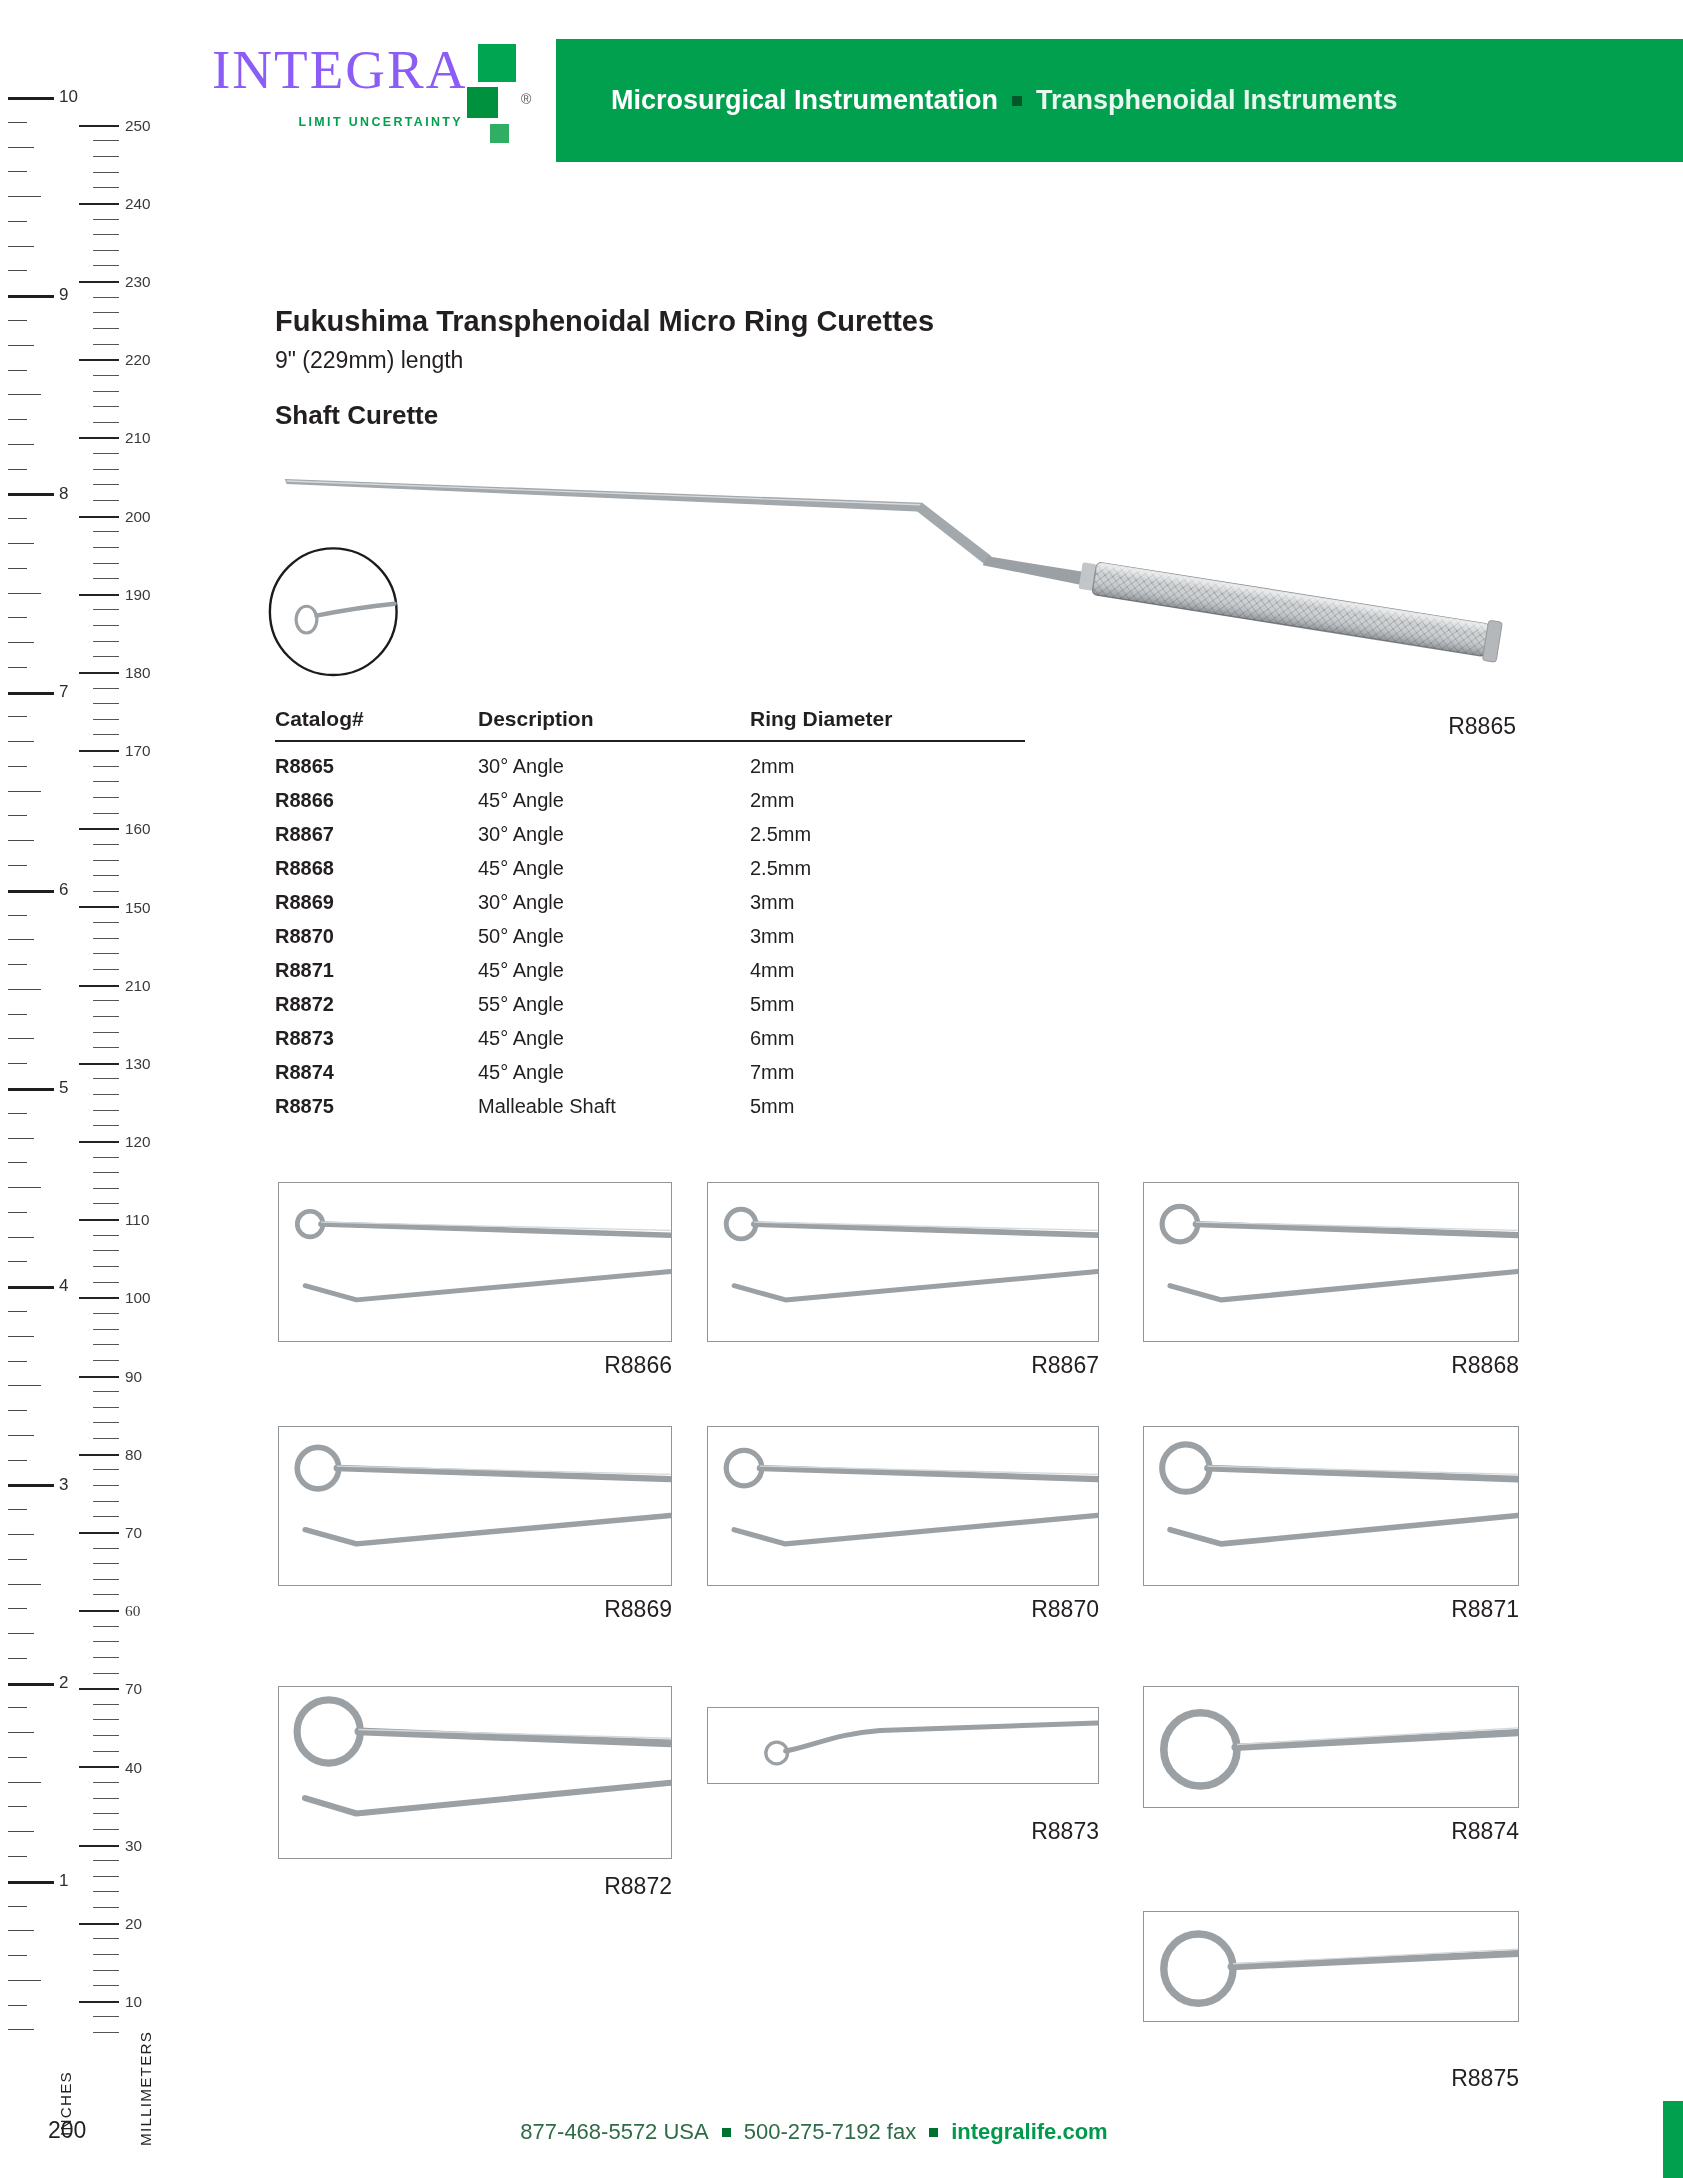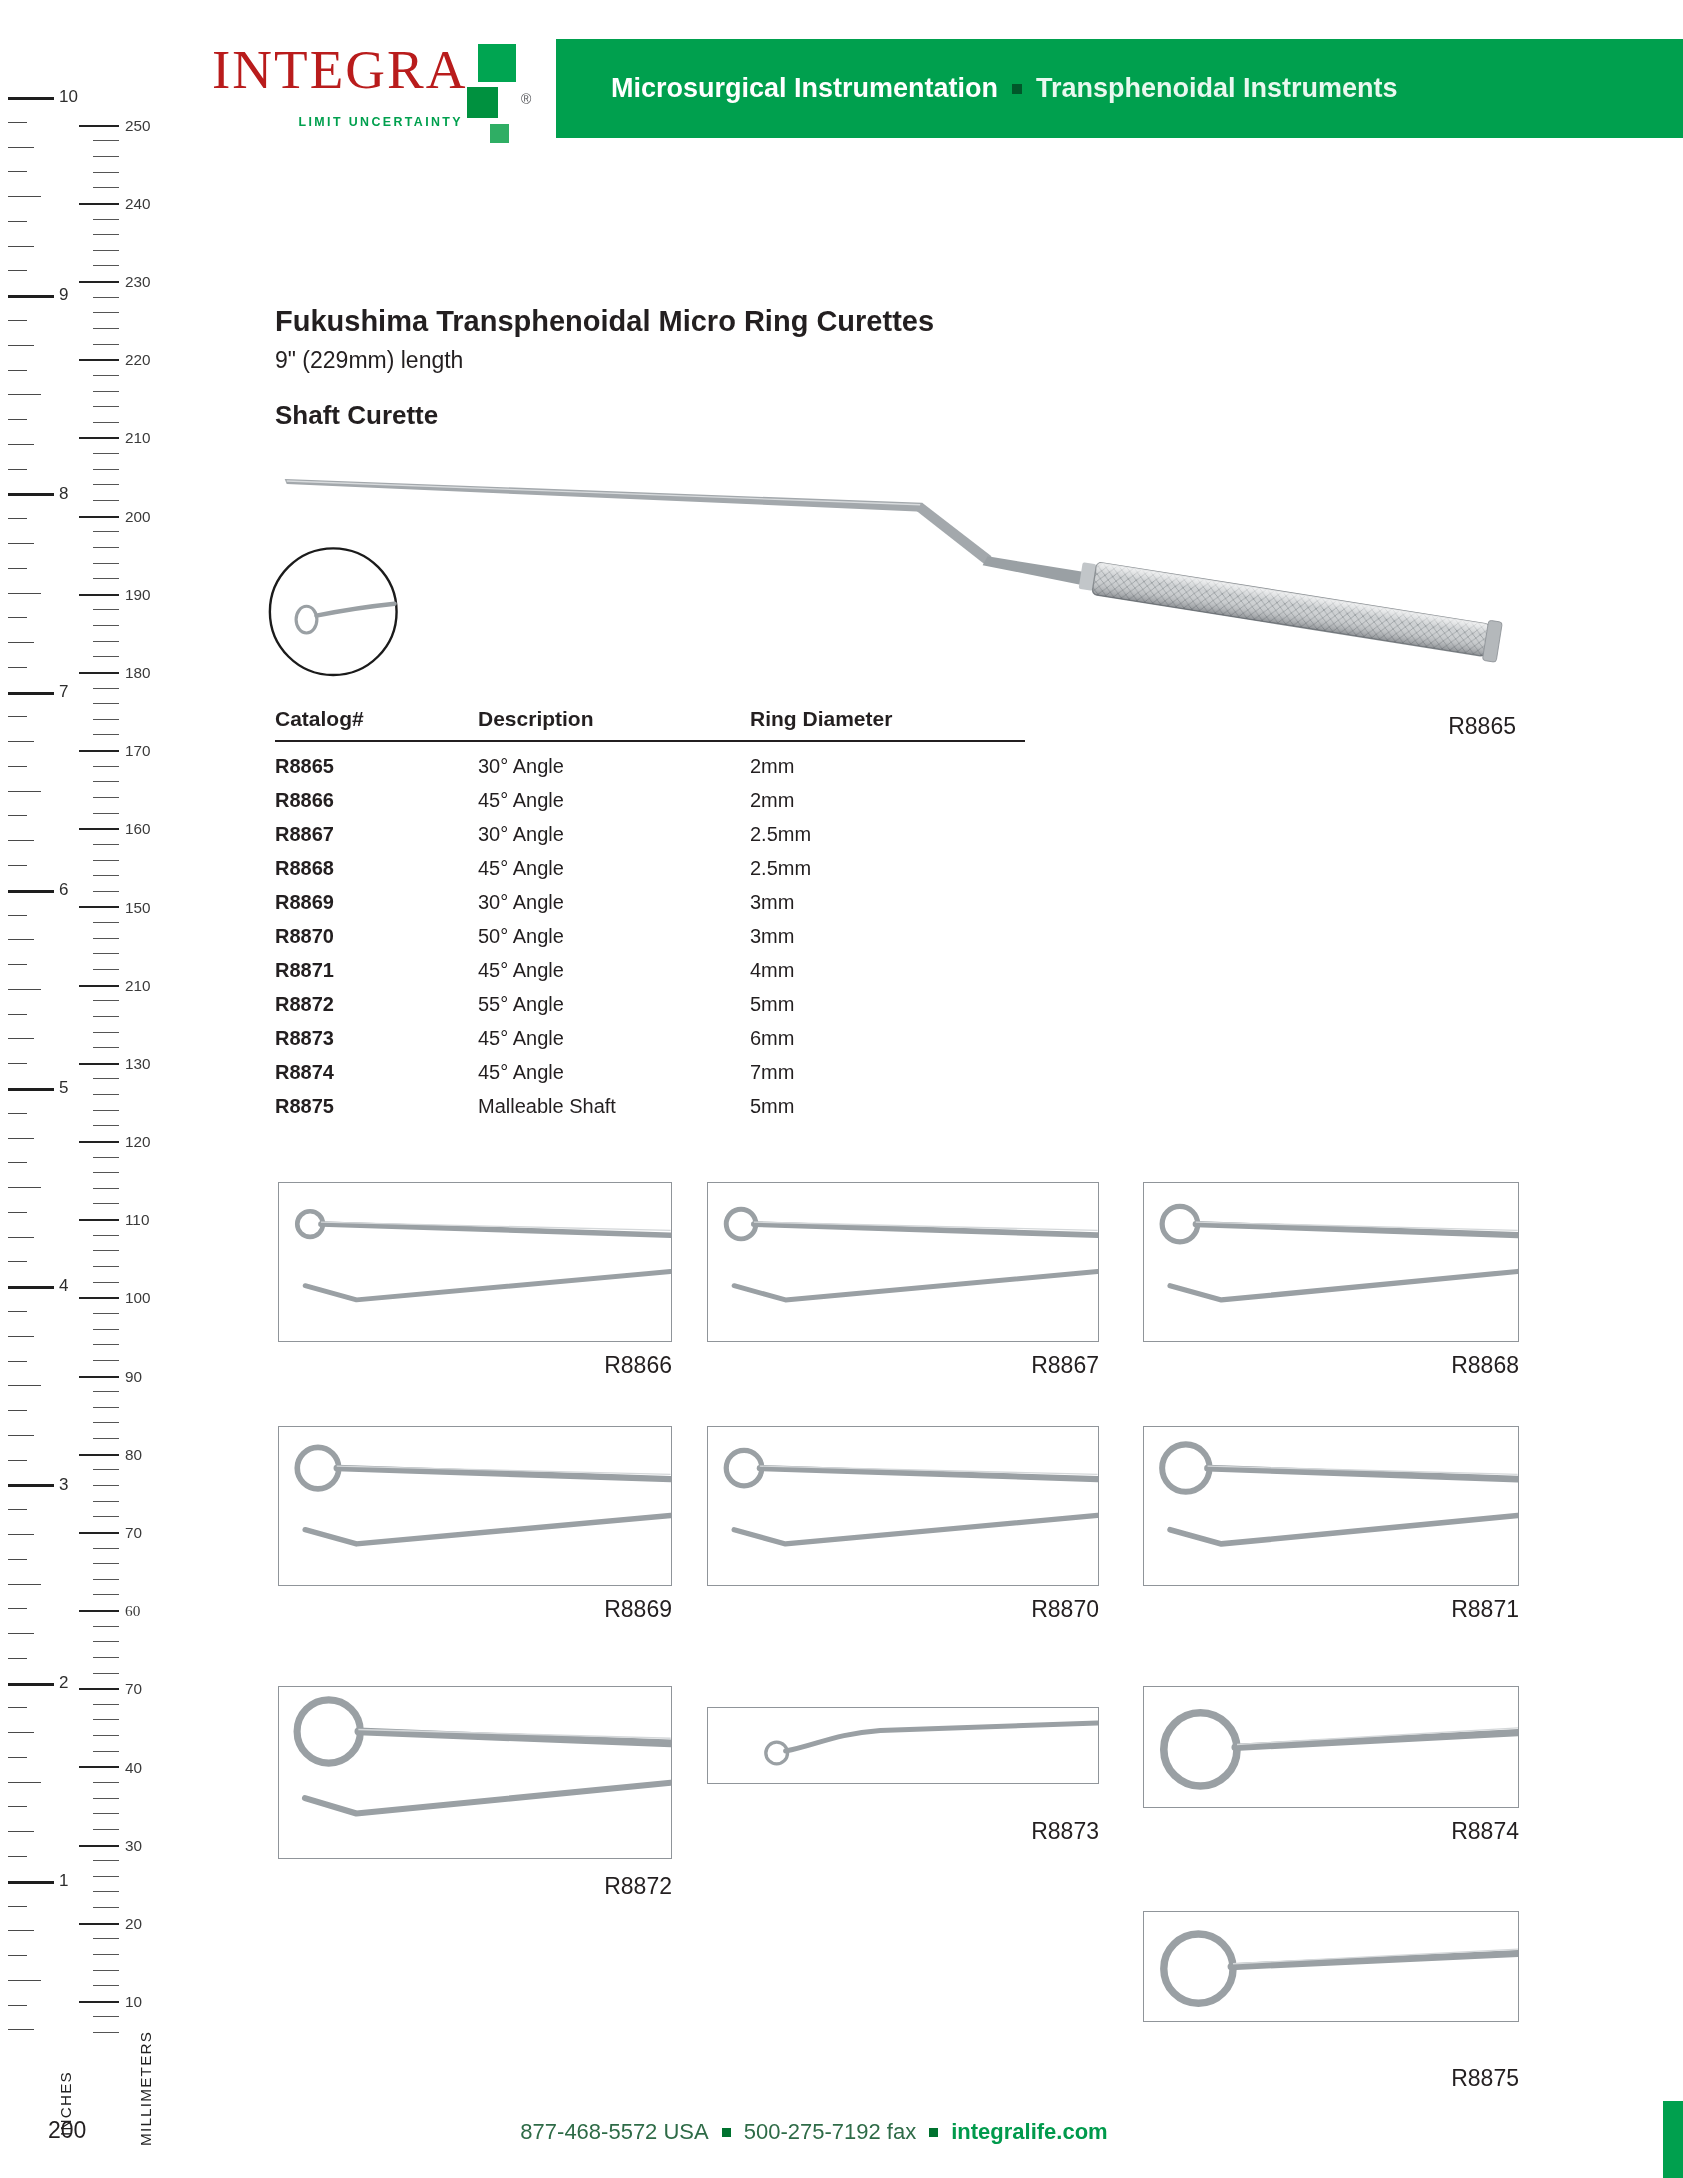--- a/index.html
+++ b/index.html
@@ -9,29 +9,29 @@
   
   .ruler { position:absolute; left:0; top:0; width:168px; height:2178px; }
   .tick { position:absolute; }
   .tick-num { position:absolute; font-size:17px; color:#2d2d2d; line-height:22px; }
   .mm-num { font-size:15.3px; color:#3a3a3a; }
   .vlabel { position:absolute; font-size:15.3px; letter-spacing:1.2px; color:#222;
             transform:rotate(-90deg); transform-origin:0 0; white-space:nowrap; }
 
   
   .logo-text { position:absolute; left:212px; top:38px; font-family:"Liberation Serif", serif;
-               font-size:55px; letter-spacing:2px; color:#b91c1c; }
+               font-size:55px; letter-spacing:2px; color:#8b5cf6; }
   .sq { position:absolute; }
   .sq-big    { left:478px; top:44px;  width:38px; height:38px; background:#00a551; }
   .sq-mid    { left:467px; top:87px;  width:31px; height:31px; background:#00913f; }
   .sq-small  { left:490px; top:124px; width:19px; height:19px; background:#2fae64; }
   .regmark   { position:absolute; left:521px; top:91px; font-size:14px; color:#55565a; }
   .tagline   { position:absolute; left:214px; top:115px; width:249px; text-align:right;
                font-size:12.4px; font-weight:bold; letter-spacing:2.4px; color:#00a04e; }
-  .headerbar { position:absolute; left:556px; top:39px; right:0; height:99px; background:#00a04e;
+  .headerbar { position:absolute; left:556px; top:39px; right:0; height:123px; background:#00a04e;
                display:flex; align-items:center; padding-left:55px;
                font-size:27px; font-weight:bold; color:#ffffff; }
   .headerbar .hsq { width:10px; height:10px; background:#00582a; margin:0 14px; flex:none; }
   .headerbar .right { color:#e9f8ef; }
 
   
   .title    { position:absolute; left:275px; top:305px; font-size:29px; font-weight:bold; }
   .subtitle { position:absolute; left:275px; top:347px; font-size:23px; }
   .section  { position:absolute; left:275px; top:400px; font-size:26px; font-weight:bold; }
 

